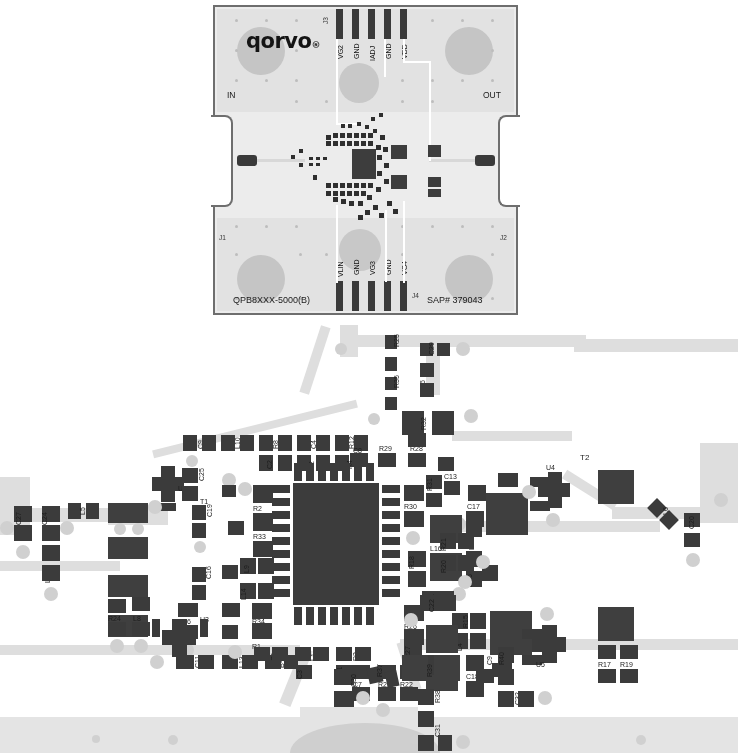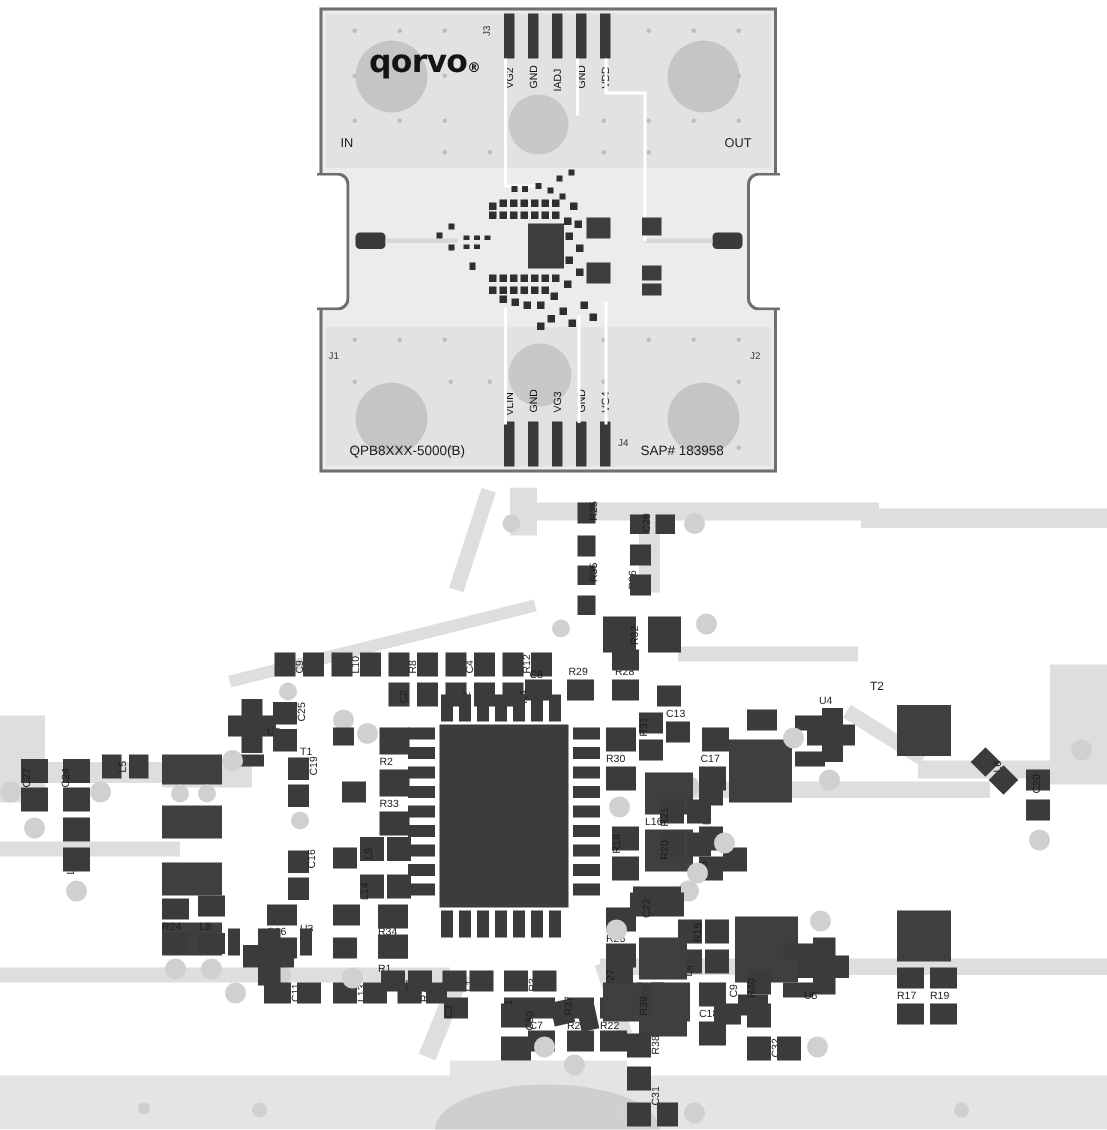--- a/index.html
+++ b/index.html
@@ -142,21 +142,21 @@
   <div class="pinlbl" style="left:156px;top:270px;">VG3</div>
   <div class="pinlbl" style="left:172px;top:270px;">GND</div>
   <div class="pinlbl" style="left:188px;top:270px;">VG4</div>
   <div class="hdrid" style="left:199px;top:287px;">J4</div>
 
   <div class="boardtxt" style="left:14px;top:85px;">IN</div>
   <div class="boardtxt" style="left:270px;top:85px;">OUT</div>
   <div class="hdrid" style="left:6px;top:229px;">J1</div>
   <div class="hdrid" style="left:287px;top:229px;">J2</div>
   <div class="boardtxt" style="left:20px;top:290px;font-size:9px;">QPB8XXX-5000(B)</div>
-  <div class="boardtxt" style="left:214px;top:290px;font-size:9px;">SAP# 183958</div>
+  <div class="boardtxt" style="left:214px;top:290px;font-size:9px;">SAP# 379043</div>
 
   <div id="qorvo-logo"><span>qorvo</span><span class="rdot">®</span></div>
 
   <div class="smatab" style="left:24px;top:150px;width:20px;"></div>
   <div class="smaline" style="left:44px;top:154px;width:48px;"></div>
   <div class="smatab" style="left:262px;top:150px;width:20px;"></div>
   <div class="smaline" style="left:216px;top:154px;width:46px;"></div>
 
   <div class="trace" style="left:123px;top:34px;width:2px;height:85px;"></div>
   <div class="trace" style="left:123px;top:118px;width:22px;height:2px;"></div>

